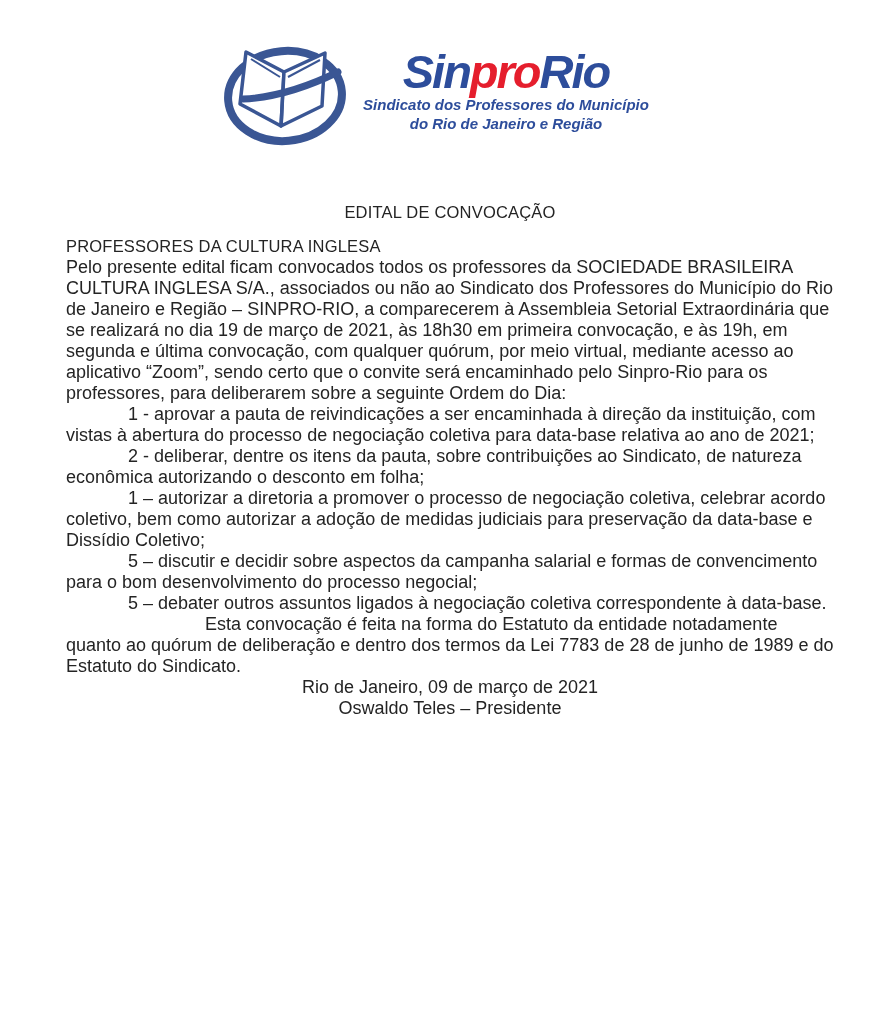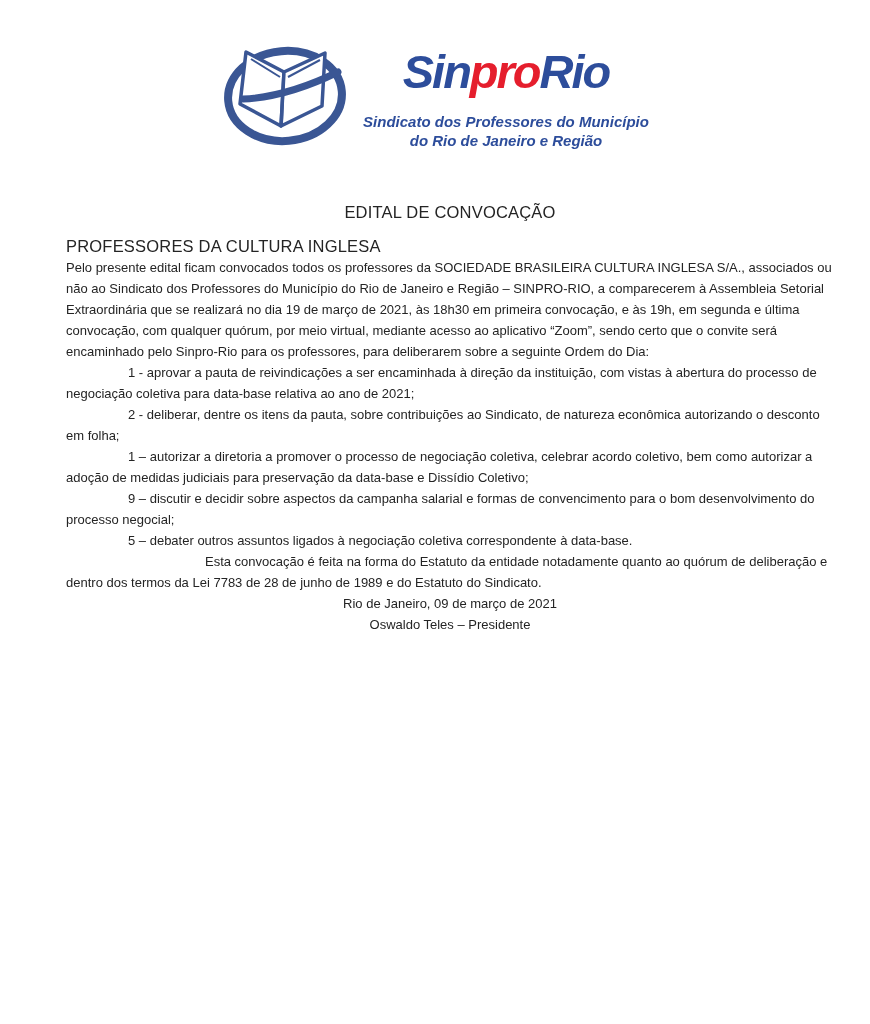--- a/index.html
+++ b/index.html
@@ -30,21 +30,20 @@
   .book-icon-wrap {
     width: 136px;
     height: 126px;
     flex: 0 0 auto;
   }
   .logo-text-col {
     display: flex;
     flex-direction: column;
     align-items: center;
     padding-top: 12px;
-    gap: 17px;
   }
   .wordmark {
     font-size: 47px;
     font-weight: bold;
     font-style: italic;
     letter-spacing: -2px;
     line-height: 1;
     white-space: nowrap;
   }
   .wordmark .wm-blue { color: #2d4d9b; }
@@ -73,21 +72,21 @@
   }
   .doc-subtitle {
     margin: 13px 0 0 0;
     text-align: left;
     font-size: 16.5px;
     font-weight: normal;
     line-height: 21px;
     letter-spacing: 0.2px;
   }
   p.body-par {
-    font-size: 13px;
+    font-size: 18px;
     line-height: 21px;
     margin: 0;
   }
   .intro {
     margin-top: 14px;
     margin-bottom: 43px;
   }
   .agenda-item {
     text-indent: 62px;
     margin-bottom: 12px;
@@ -145,21 +144,21 @@
   <div class="doc-body">
 
     <h1 class="doc-title">EDITAL DE CONVOCAÇÃO</h1>
     <h2 class="doc-subtitle">PROFESSORES DA CULTURA INGLESA</h2>
 
     <p class="body-par intro">Pelo presente edital ficam convocados todos os professores da SOCIEDADE BRASILEIRA CULTURA INGLESA S/A., associados ou não ao Sindicato dos Professores do Município do Rio de Janeiro e Região – SINPRO-RIO, a comparecerem à Assembleia Setorial Extraordinária que se realizará no dia 19 de março de 2021, às 18h30 em primeira convocação, e às 19h, em segunda e última convocação, com qualquer quórum, por meio virtual, mediante acesso ao aplicativo “Zoom”, sendo certo que o convite será encaminhado pelo Sinpro-Rio para os professores, para deliberarem sobre a seguinte Ordem do Dia:</p>
 
     <p class="body-par agenda-item">1 - aprovar a pauta de reivindicações a ser encaminhada à direção da instituição, com vistas à abertura do processo de negociação coletiva para data-base relativa ao ano de 2021;</p>
     <p class="body-par agenda-item">2 - deliberar, dentre os itens da pauta, sobre contribuições ao Sindicato, de natureza econômica autorizando o desconto em folha;</p>
     <p class="body-par agenda-item">1 – autorizar a diretoria a promover o processo de negociação coletiva, celebrar acordo coletivo, bem como autorizar a adoção de medidas judiciais para preservação da data-base e Dissídio Coletivo;</p>
-    <p class="body-par agenda-item">9 – discutir e decidir sobre aspectos da campanha salarial e formas de convencimento para o bom desenvolvimento do processo negocial;</p>
+    <p class="body-par agenda-item">5 – discutir e decidir sobre aspectos da campanha salarial e formas de convencimento para o bom desenvolvimento do processo negocial;</p>
     <p class="body-par agenda-item">5 – debater outros assuntos ligados à negociação coletiva correspondente à data-base.</p>
 
 
     <p class="body-par closing-par">Esta convocação é feita na forma do Estatuto da entidade notadamente quanto ao quórum de deliberação e dentro dos termos da Lei 7783 de 28 de junho de 1989 e do Estatuto do Sindicato.</p>
 
     <p class="body-par date-line">Rio de Janeiro, 09 de março de 2021</p>
     <p class="body-par signature-line">Oswaldo Teles – Presidente</p>
 
   </div>
 </div>

